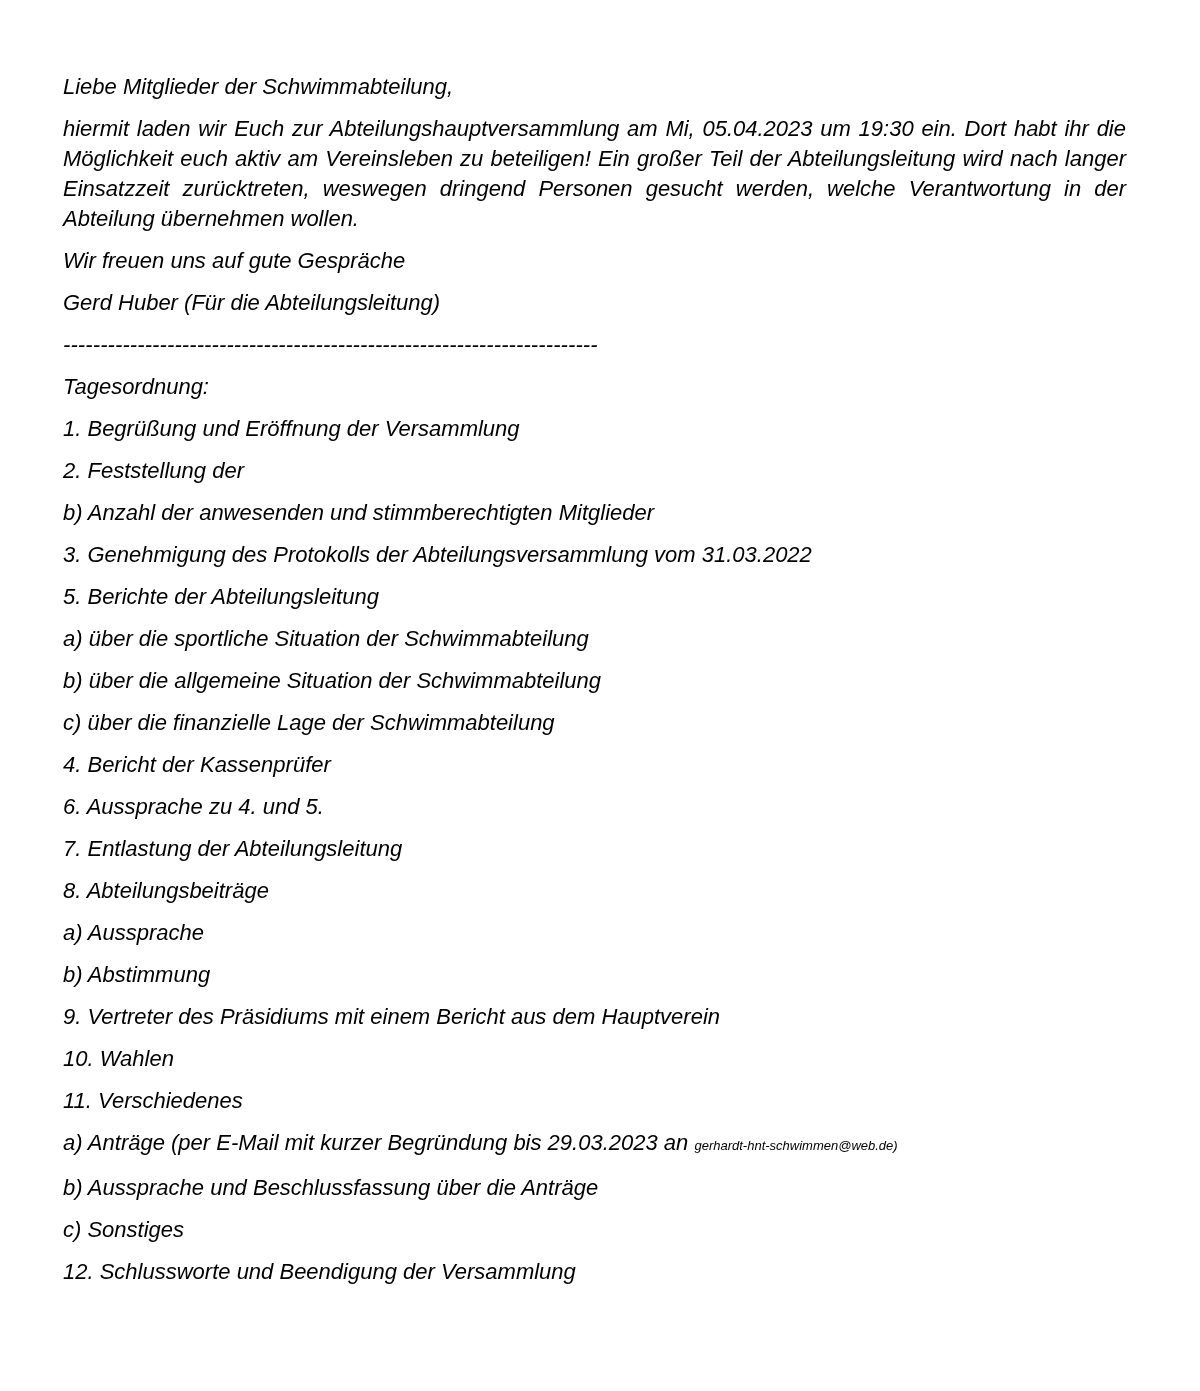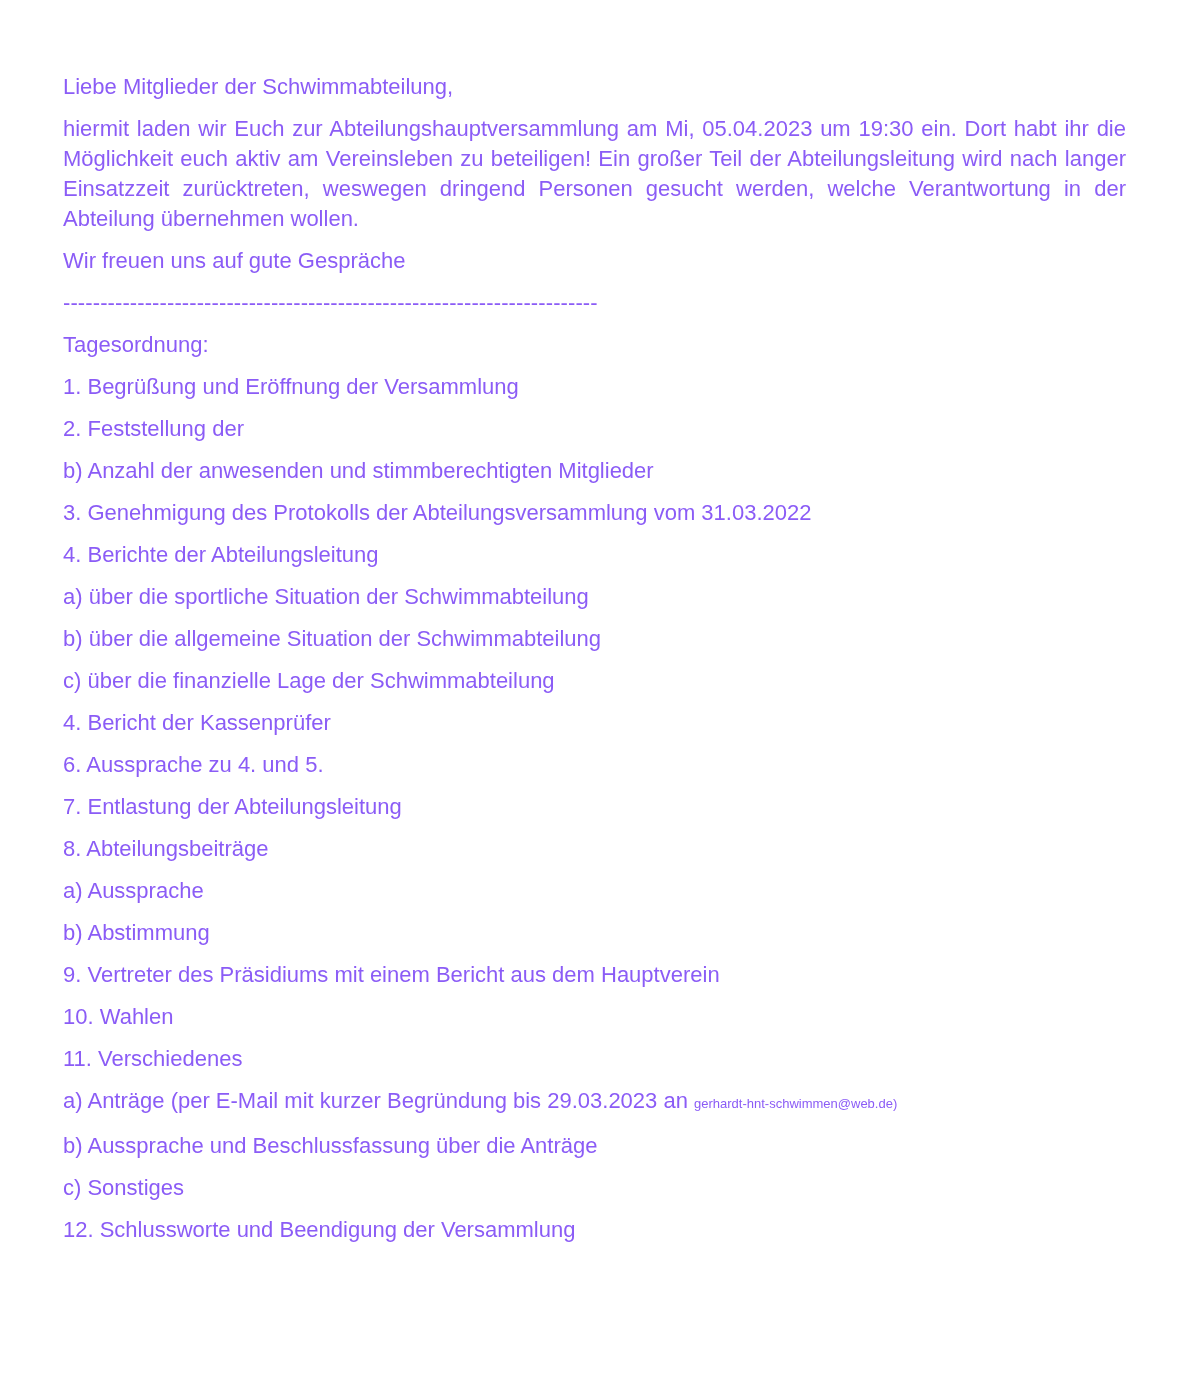--- a/index.html
+++ b/index.html
@@ -7,25 +7,26 @@
     margin: 0;
     padding: 0;
     background: #ffffff;
   }
   .page {
     position: relative;
     width: 1196px;
     height: 1391px;
     box-sizing: border-box;
     background: #ffffff;
-    color: #8b5cf6;
+    color: #000000;
     font-family: "Liberation Sans", "DejaVu Sans", sans-serif;
     font-size: 22px;
     padding: 72px 70px 0 63px;
     overflow: hidden;
+    font-style: italic;
   }
   .page p {
     margin: 0 0 12px 0;
     line-height: 30px;
   }
   .body-paragraph {
     text-align: justify;
   }
   .separator {
     white-space: nowrap;
@@ -35,27 +36,28 @@
     font-size: 13px;
   }
 </style>
 </head>
 <body>
 
 <div class="page">
   <p>Liebe Mitglieder der Schwimmabteilung,</p>
   <p class="body-paragraph">hiermit laden wir Euch zur Abteilungshauptversammlung am Mi, 05.04.2023 um 19:30 ein. Dort habt ihr die Möglichkeit euch aktiv am Vereinsleben zu beteiligen! Ein großer Teil der Abteilungsleitung wird nach langer Einsatzzeit zurücktreten, weswegen dringend Personen gesucht werden, welche Verantwortung in der Abteilung übernehmen wollen.</p>
   <p>Wir freuen uns auf gute Gespräche</p>
+  <p>Gerd Huber (Für die Abteilungsleitung)</p>
   <p class="separator">------------------------------------------------------------------------</p>
   <p>Tagesordnung:</p>
   <p>1. Begrüßung und Eröffnung der Versammlung</p>
   <p>2. Feststellung der</p>
   <p>b) Anzahl der anwesenden und stimmberechtigten Mitglieder</p>
   <p>3. Genehmigung des Protokolls der Abteilungsversammlung vom 31.03.2022</p>
-  <p>4. Berichte der Abteilungsleitung</p>
+  <p>5. Berichte der Abteilungsleitung</p>
   <p>a) über die sportliche Situation der Schwimmabteilung</p>
   <p>b) über die allgemeine Situation der Schwimmabteilung</p>
   <p>c) über die finanzielle Lage der Schwimmabteilung</p>
   <p>4. Bericht der Kassenprüfer</p>
   <p>6. Aussprache zu 4. und 5.</p>
   <p>7. Entlastung der Abteilungsleitung</p>
   <p>8. Abteilungsbeiträge</p>
   <p>a) Aussprache</p>
   <p>b) Abstimmung</p>
   <p>9. Vertreter des Präsidiums mit einem Bericht aus dem Hauptverein</p>

